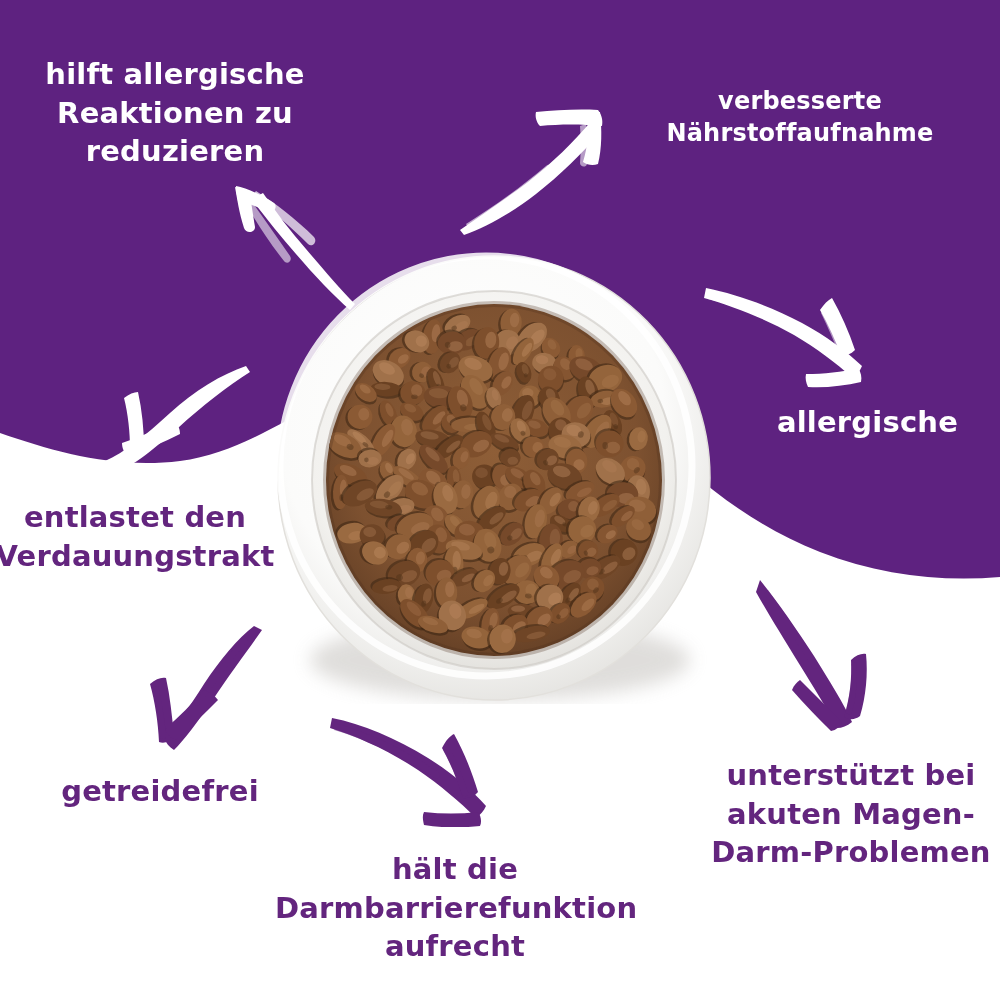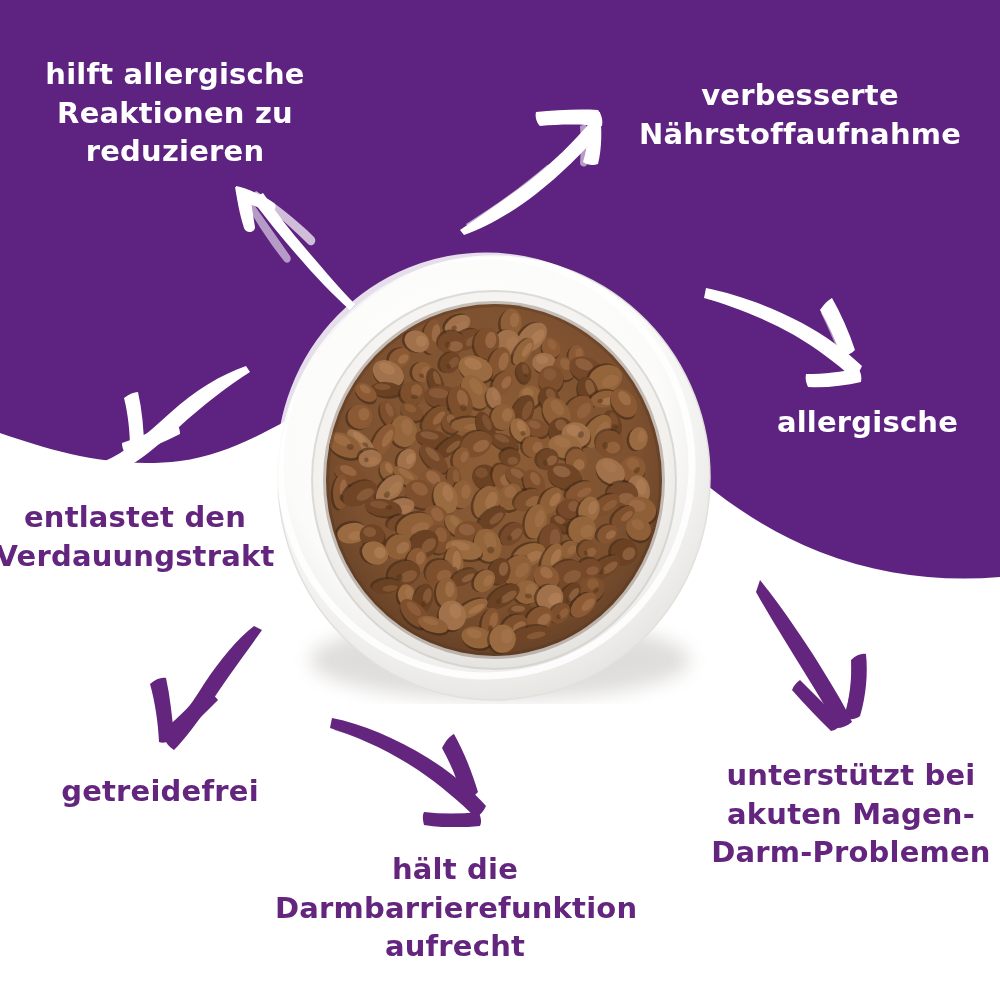--- a/index.html
+++ b/index.html
@@ -19,21 +19,21 @@
     font-weight:700;
     line-height:1.33;
     text-align:center;
     letter-spacing:.2px;
     white-space:pre-line;
   }
   .label.on-purple{color:#ffffff;}
   .label.on-white{color:#63257E;}
 
   #lbl-allergic{left:20px;top:55px;width:310px;font-size:29px;}
-  #lbl-nutrient{left:615px;top:76px;width:370px;font-size:29px;}
+  #lbl-nutrient{left:615px;top:86px;width:370px;font-size:24px;}
   #lbl-hypo{left:735px;top:403px;width:265px;font-size:29px;}
   #lbl-digest{left:-10px;top:498px;width:290px;font-size:29px;}
   #lbl-grain{left:20px;top:772px;width:280px;font-size:29px;}
   #lbl-barrier{left:275px;top:850px;width:360px;font-size:29px;}
   #lbl-stomach{left:696px;top:756px;width:310px;font-size:29px;}
 
   
   .arrow{position:absolute;}
 
   

